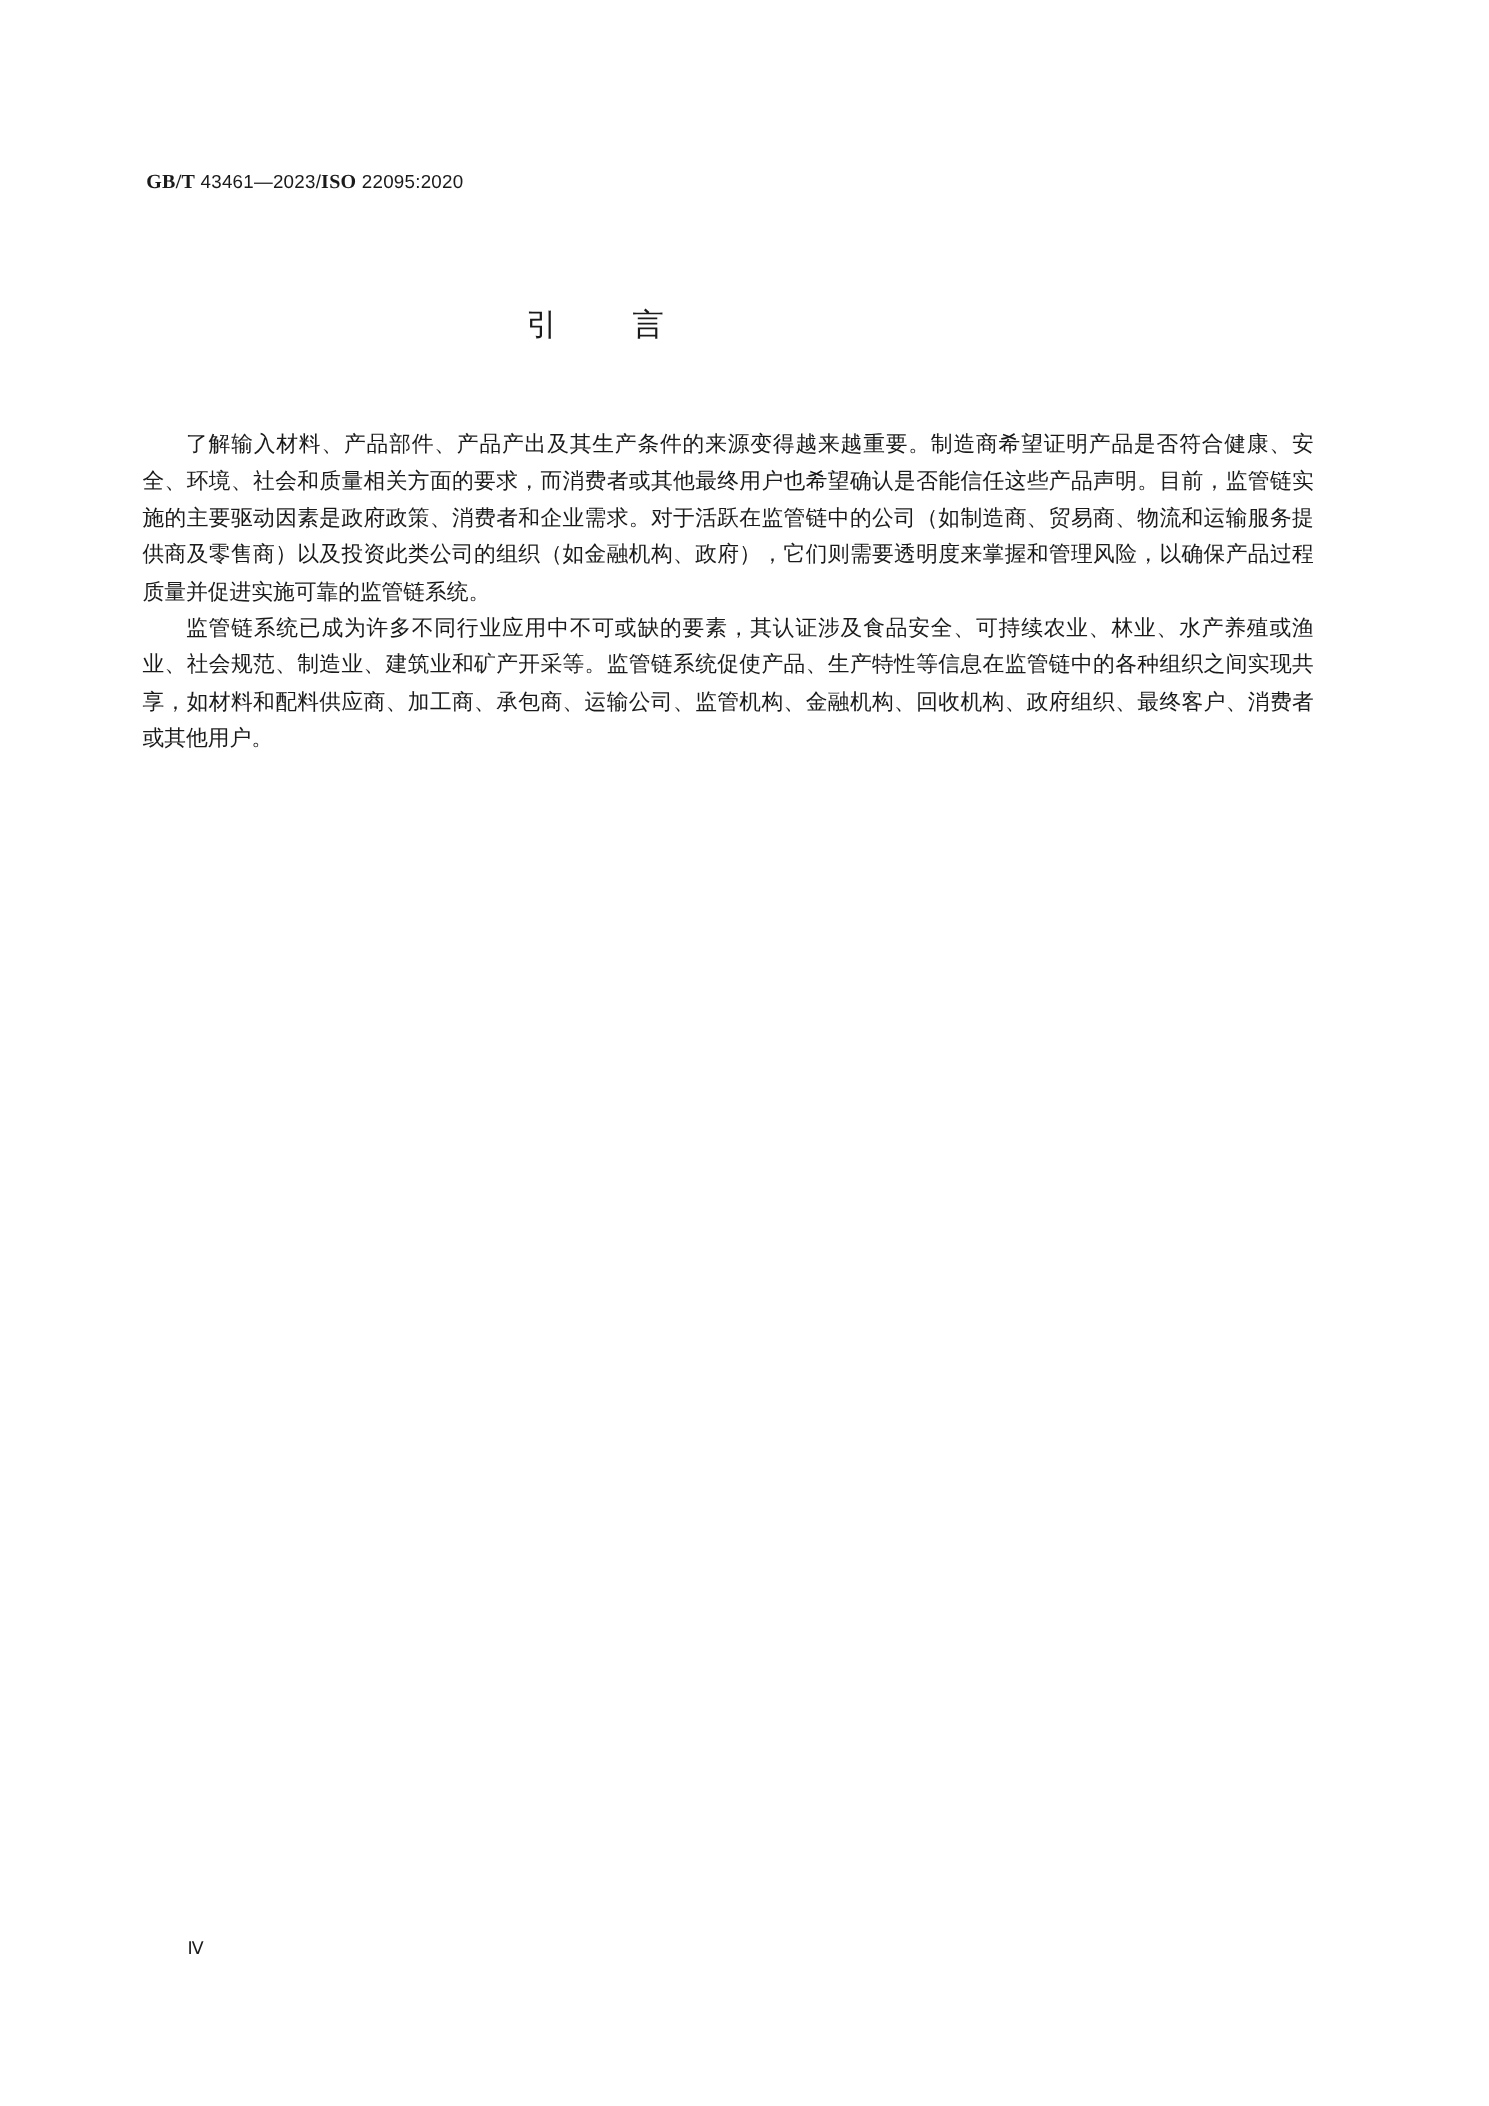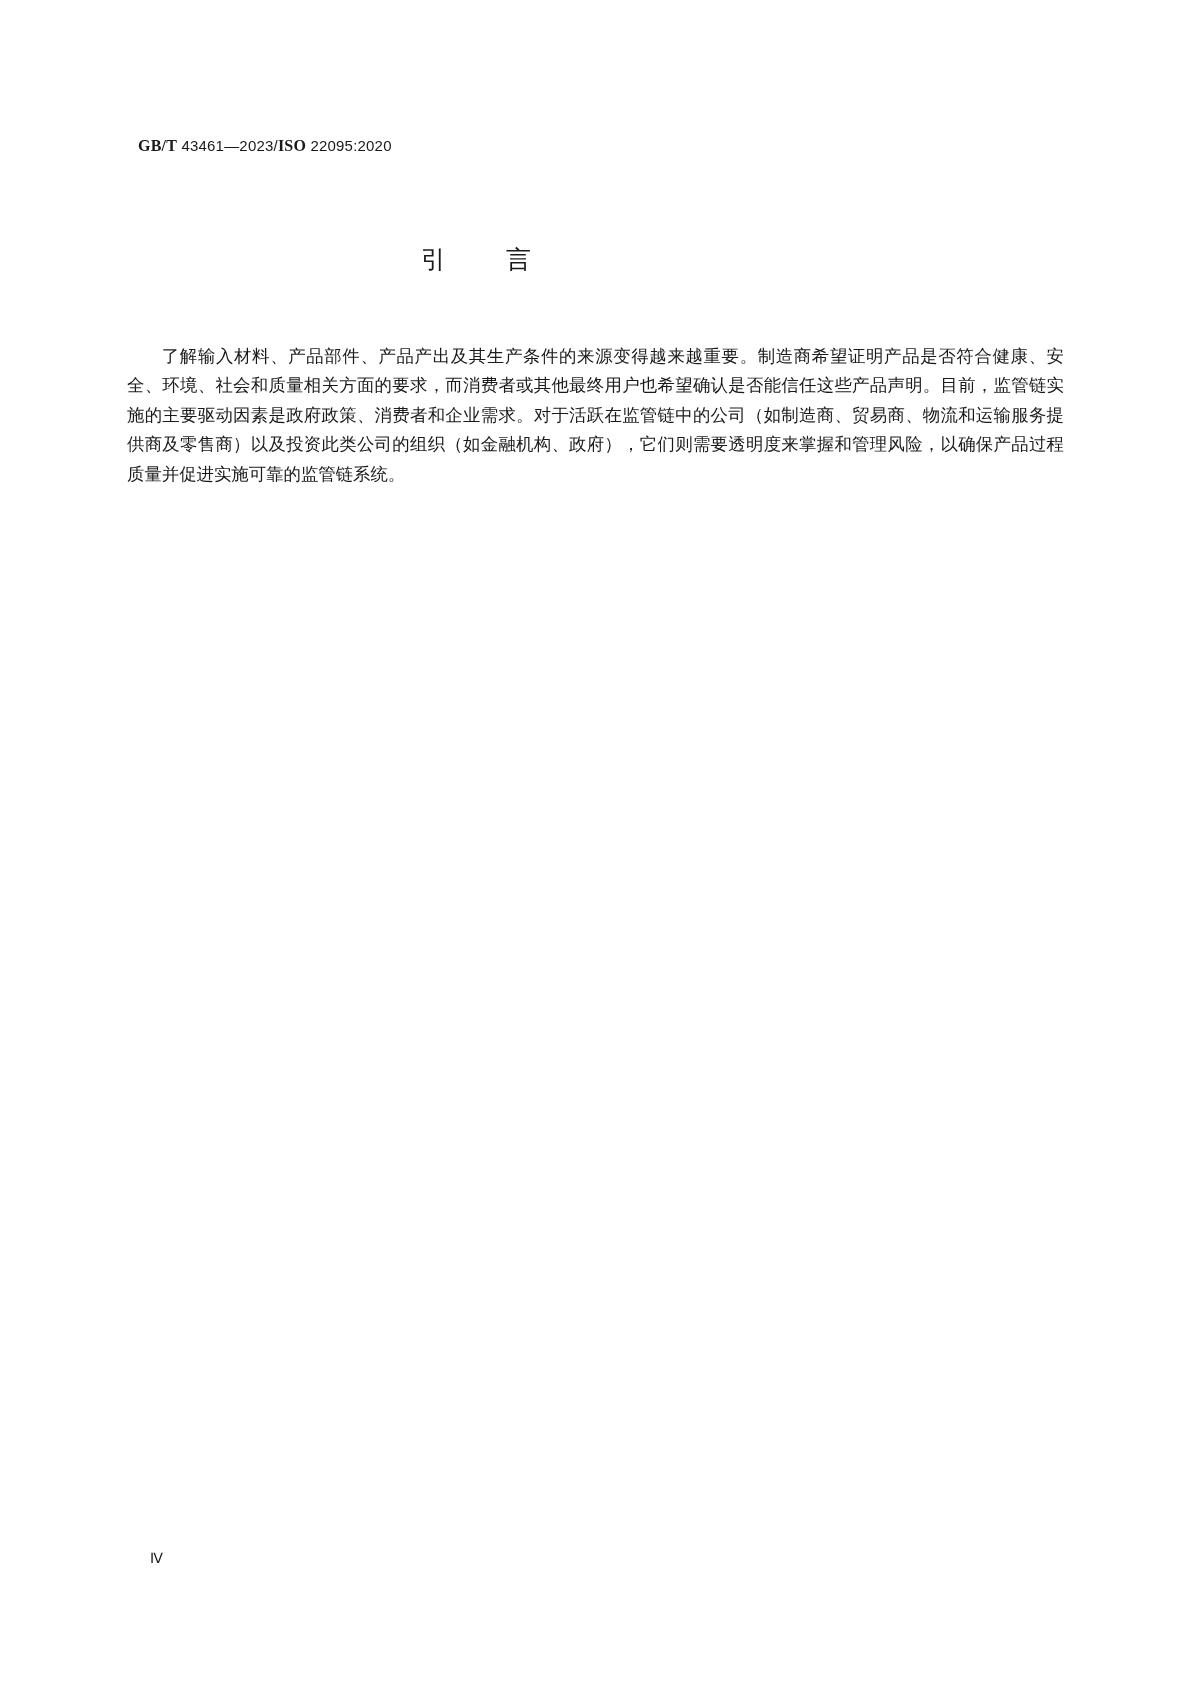--- a/index.html
+++ b/index.html
@@ -1,29 +1,29 @@
 <!DOCTYPE html>
 <html><head>
 <meta charset="utf-8">
 <style>
   html, body { margin: 0; padding: 0; background: #ffffff; }
   body { width: 1191px; height: 1685px; position: relative; overflow: hidden; color: #1a1a1a; }
   .header {
-    position: absolute; left: 138px; top: 137px;
+    position: absolute; left: 117px; top: 137px;
     font-family: "Liberation Sans", sans-serif; font-size: 15px; letter-spacing: 0.2px;
   }
   .header .bold { font-family: "Liberation Serif", serif; font-weight: bold; font-size: 16px; }
   .title {
     position: absolute; left: 0; width: 952px; top: 243px; text-align: center;
     font-family: "DejaVu Sans", sans-serif; font-size: 25px; letter-spacing: 0;
   }
   .title span { display: inline-block; }
   .title .gap { width: 60px; }
   .body {
-    position: absolute; left: 127px; top: 342px; width: 937px;
+    position: absolute; left: 114px; top: 342px; width: 937px;
     font-family: "DejaVu Serif", serif; font-size: 17.4px; line-height: 29.4px;
     text-align: justify; text-justify: inter-character;
   }
   .body p { margin: 0; text-indent: 2em; }
   .footer {
     position: absolute; left: 150px; top: 1550px;
     font-family: "Liberation Serif", serif; font-size: 14px;
   }
 </style>
 </head>
@@ -32,15 +32,16 @@
 <div class="header">
   <span class="bold">GB/T</span>&nbsp;<span>43461—2023/</span><span class="bold">ISO</span>&nbsp;<span>22095:2020</span>
 </div>
 
 <div class="title">
   <span>引</span><span class="gap"></span><span>言</span>
 </div>
 
 <div class="body">
   <p>了解输入材料、产品部件、产品产出及其生产条件的来源变得越来越重要。制造商希望证明产品是否符合健康、安全、环境、社会和质量相关方面的要求，而消费者或其他最终用户也希望确认是否能信任这些产品声明。目前，监管链实施的主要驱动因素是政府政策、消费者和企业需求。对于活跃在监管链中的公司（如制造商、贸易商、物流和运输服务提供商及零售商）以及投资此类公司的组织（如金融机构、政府），它们则需要透明度来掌握和管理风险，以确保产品过程质量并促进实施可靠的监管链系统。</p>
+  <p>监管链系统已成为许多不同行业应用中不可或缺的要素，其认证涉及食品安全、可持续农业、林业、水产养殖或渔业、社会规范、制造业、建筑业和矿产开采等。监管链系统促使产品、生产特性等信息在监管链中的各种组织之间实现共享，如材料和配料供应商、加工商、承包商、运输公司、监管机构、金融机构、回收机构、政府组织、最终客户、消费者或其他用户。</p>
 </div>
 
 <div class="footer">Ⅳ</div>
 
 </body></html>

